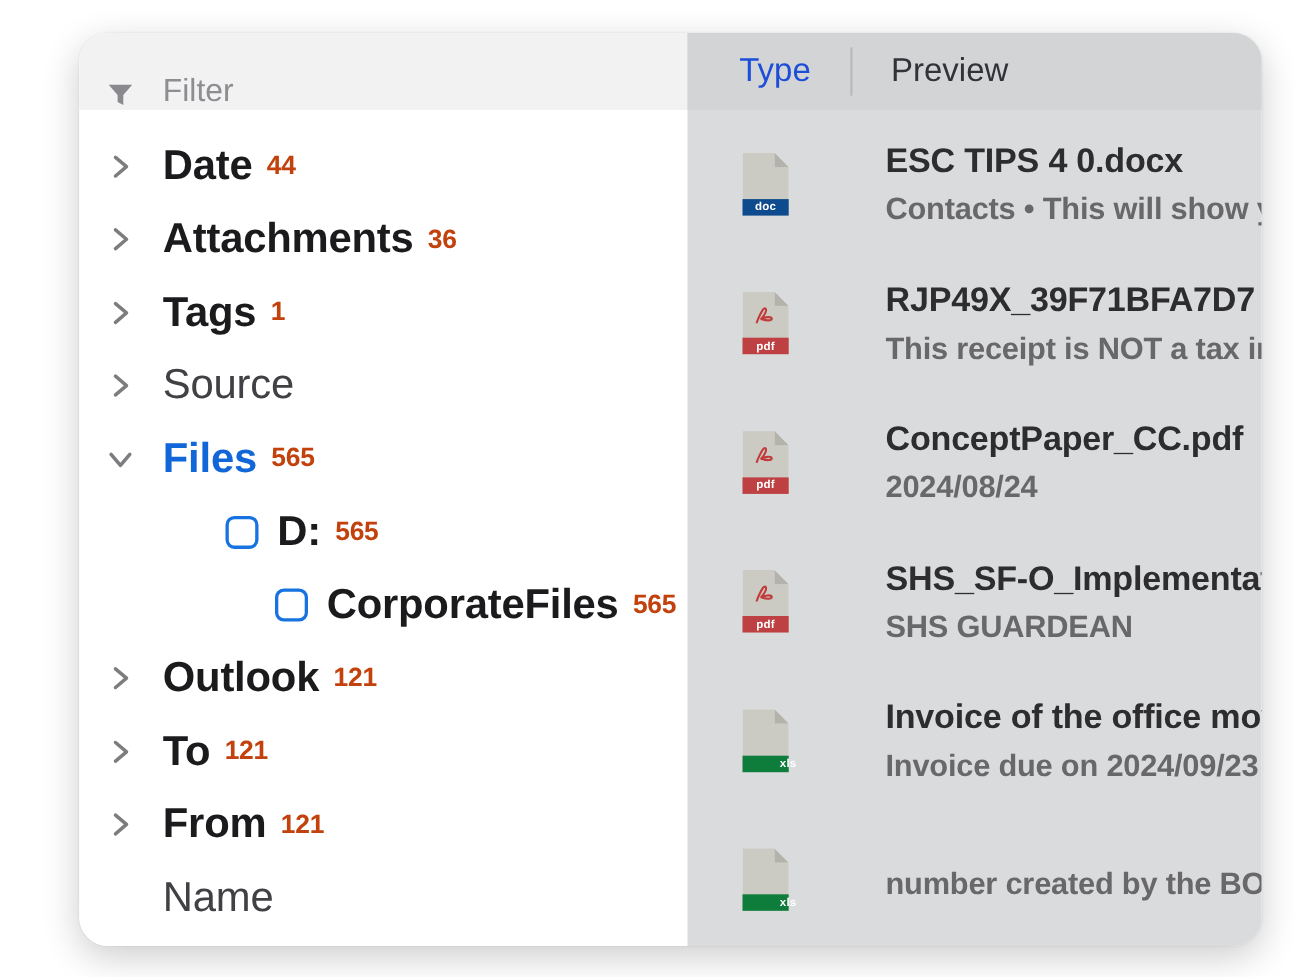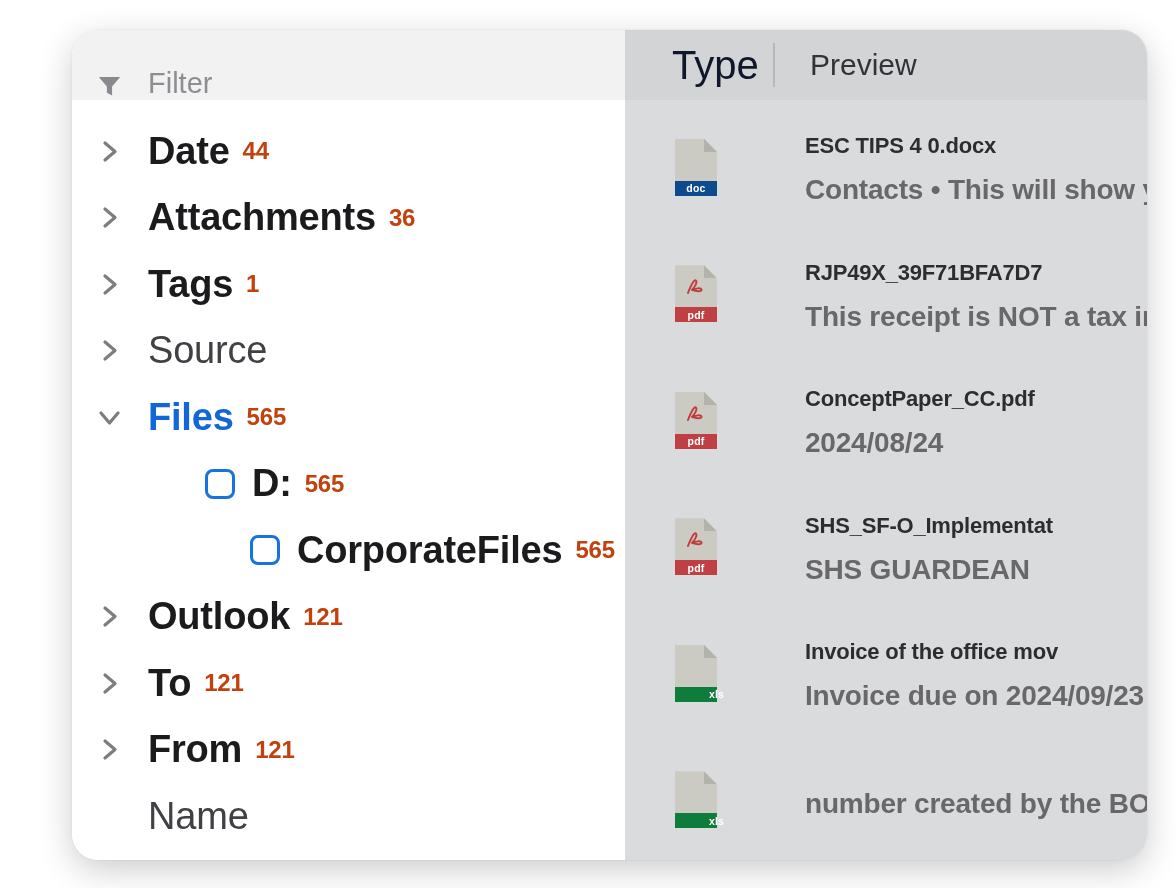--- a/index.html
+++ b/index.html
@@ -34,28 +34,28 @@
   .t-row.lvl1{padding-left:133px;}
   .t-row.lvl2{padding-left:178px;}
   .checkbox{
     width:30px;height:30px;border:3px solid #1673e0;border-radius:8px;
     background:#ffffff;flex-shrink:0;box-sizing:border-box;
   }
   .t-row .checkbox + .t-label{margin-left:17px;}
   
   .right{flex:1;background:#dadbdc;display:flex;flex-direction:column;min-width:0;}
   .cols{height:70px;flex-shrink:0;background:#d3d4d5;display:flex;align-items:center;padding-left:47px;}
-  .col-type{width:101px;font-size:40px;color:#0f172a;font-weight:400;}
+  .col-type{width:101px;font-size:30px;color:#1d4ed8;font-weight:400;}
   .col-div{width:2px;height:44px;background:#b9b9bc;flex-shrink:0;}
   .col-preview{margin-left:35px;font-size:30px;color:#323338;font-weight:400;}
   .rows{flex:1;display:flex;flex-direction:column;padding-top:4px;}
   .r-row{height:126.5px;display:flex;align-items:center;padding-left:50px;min-width:0;}
   .r-text{margin-left:88px;flex:1;min-width:0;overflow:hidden;}
   .r-title{
-    font-size:22px;font-weight:700;color:#2d2d2f;letter-spacing:-0.2px;
+    font-size:31px;font-weight:700;color:#2d2d2f;letter-spacing:-0.2px;
     white-space:nowrap;overflow:hidden;line-height:38px;
   }
   .r-sub{
     font-size:28px;font-weight:700;color:#68686b;letter-spacing:-0.2px;
     white-space:nowrap;overflow:hidden;line-height:34px;margin-top:8px;
   }
   
   .ficon{position:relative;width:42px;height:57px;flex-shrink:0;}
   .page{position:absolute;inset:0;background:#cbcbc4;
     clip-path:polygon(0 0,69% 0,100% 23%,100% 100%,0 100%);}

